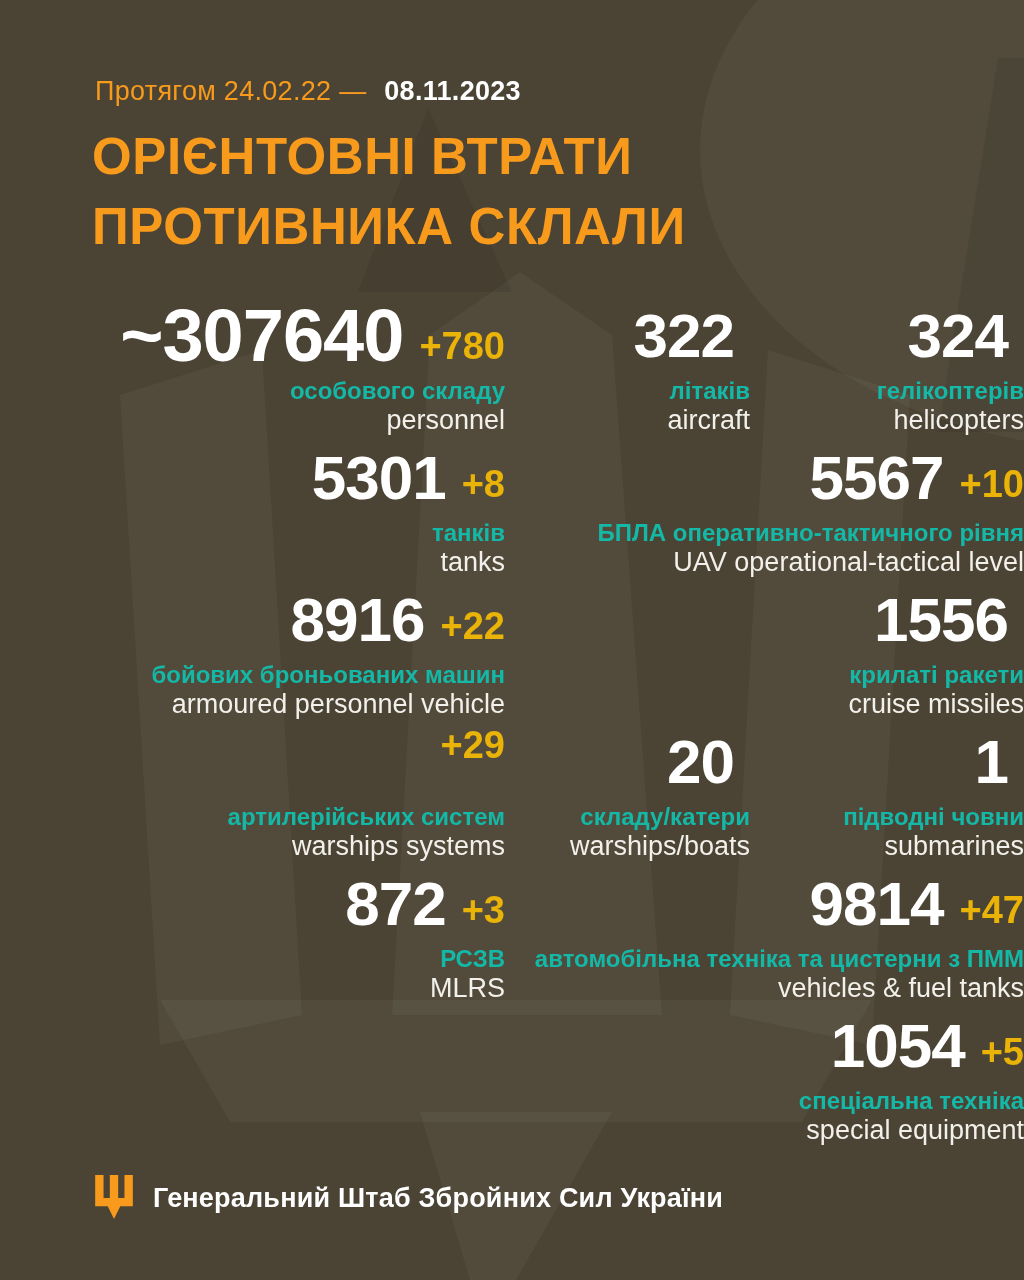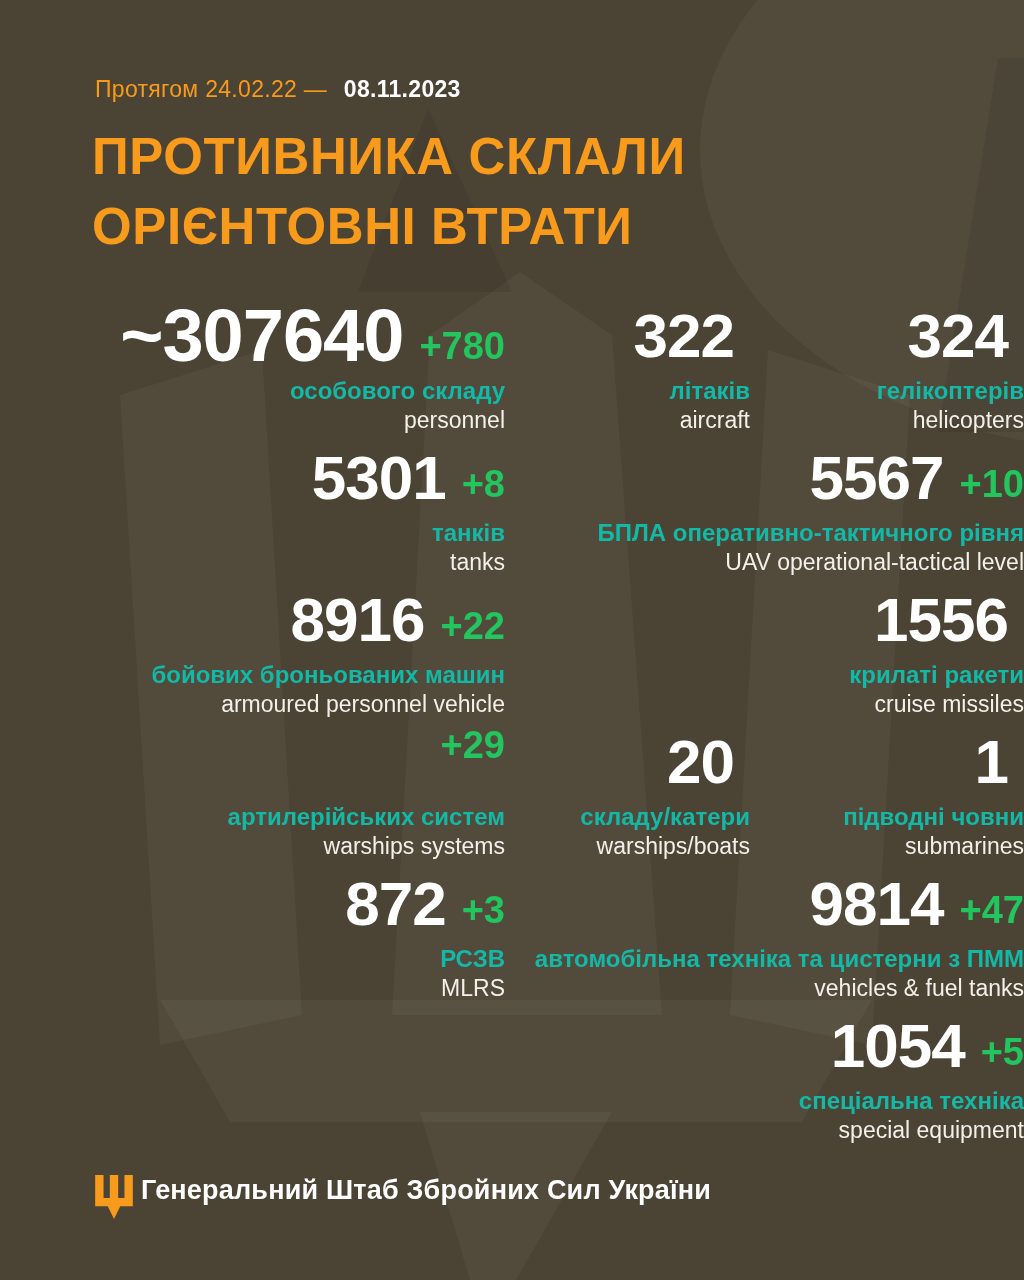--- a/index.html
+++ b/index.html
@@ -10,21 +10,21 @@
     overflow:hidden;
     font-family:"Liberation Sans", sans-serif;
     -webkit-font-smoothing:antialiased;
   }
   .bg-watermark{position:absolute;inset:0;z-index:0;}
   .content{position:relative;z-index:1;}
 
   
   .dateline{
     position:absolute;left:95px;top:76px;
-    font-size:23px;letter-spacing:.3px;white-space:nowrap;
+    font-size:27px;letter-spacing:.3px;white-space:nowrap;
   }
   .date-prefix{color:#F89B1C;font-weight:normal;}
   .date-current{color:#FFFFFF;font-weight:bold;margin-left:10px;}
   .title{
     position:absolute;left:92px;top:122px;
     color:#F89B1C;font-weight:bold;
     font-size:51px;line-height:70px;letter-spacing:.6px;
     white-space:nowrap;
   }
 
@@ -40,37 +40,37 @@
   .num-line{
     display:flex;align-items:baseline;
     height:72px;
   }
   .num{
     color:#FFFFFF;font-weight:bold;font-size:62px;
     letter-spacing:-1px;line-height:72px;white-space:nowrap;
   }
   .stat--hero .num{font-size:74px;}
   .delta{
-    color:#22c55e;font-weight:bold;font-size:38px;
+    color:#eab308;font-weight:bold;font-size:38px;
     margin-left:16px;letter-spacing:0;transform:translateY(-2px);
     white-space:nowrap;
   }
   .lbl-ua{
     color:#14b8a6;font-weight:bold;font-size:24px;line-height:30px;
     margin-top:4px;white-space:nowrap;
   }
   .lbl-en{
-    color:#F2F0EA;font-weight:normal;font-size:23px;line-height:28px;
+    color:#F2F0EA;font-weight:normal;font-size:27px;line-height:28px;
     white-space:nowrap;
   }
 
   
   .footer{
     position:absolute;left:95px;top:1175px;
-    display:flex;gap:8px;
+    display:flex;align-items:center;gap:20px;
   }
   .footer-icon{flex:0 0 auto;display:block;}
   .org{
     color:#FFFFFF;font-weight:bold;font-size:27px;letter-spacing:.2px;
     white-space:nowrap;
   }
 </style>
 </head>
 <body>
 
@@ -92,22 +92,22 @@
   </svg>
 
   <div class="content">
 
     <div class="dateline">
       <span class="date-prefix">Протягом 24.02.22 —</span>
       <span class="date-current">08.11.2023</span>
     </div>
 
     <div class="title">
+      <div>ОРІЄНТОВНІ ВТРАТИ</div>
       <div>ПРОТИВНИКА СКЛАЛИ</div>
-      <div>ОРІЄНТОВНІ ВТРАТИ</div>
     </div>
 
     <div class="stats">
 
       <div class="stat stat--hero">
         <div class="num-line">
           <span class="num">~307640</span>
           <span class="delta">+780</span>
         </div>
         <div class="lbl-ua">особового складу</div>

